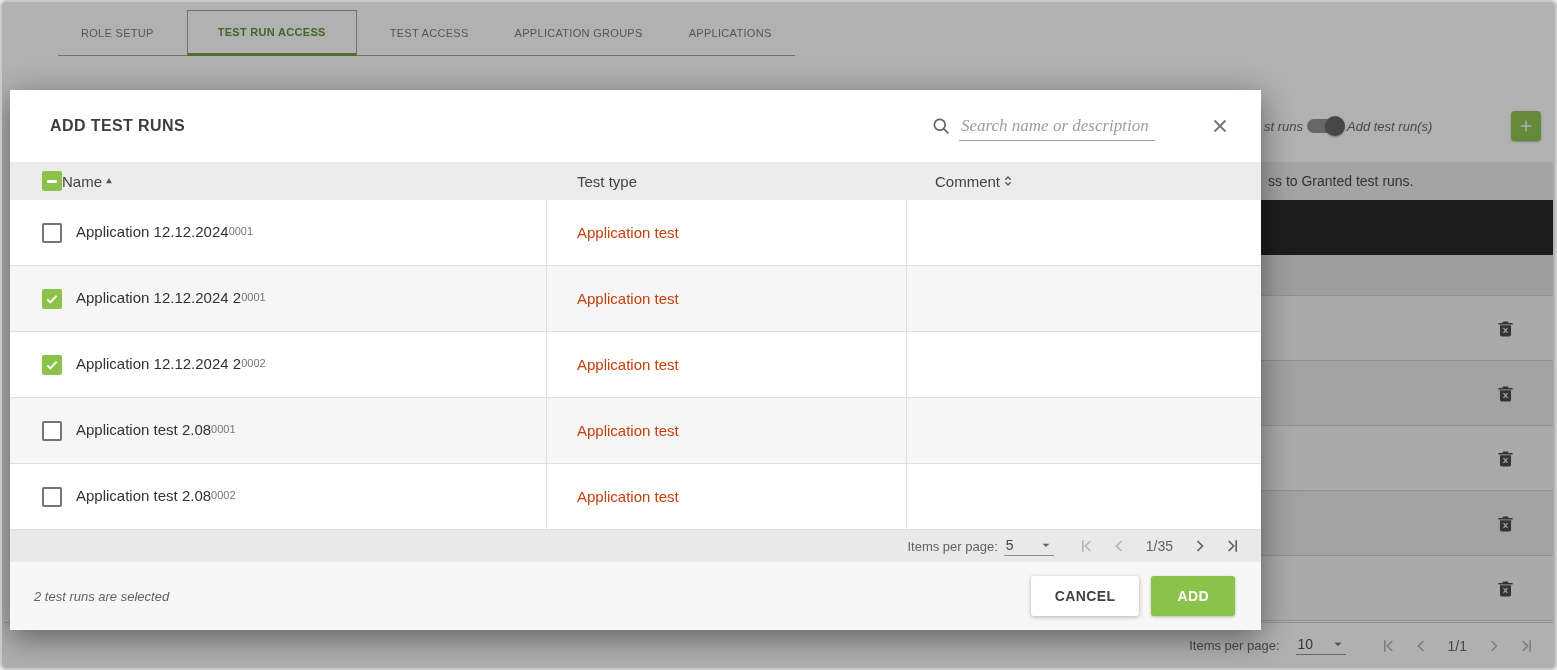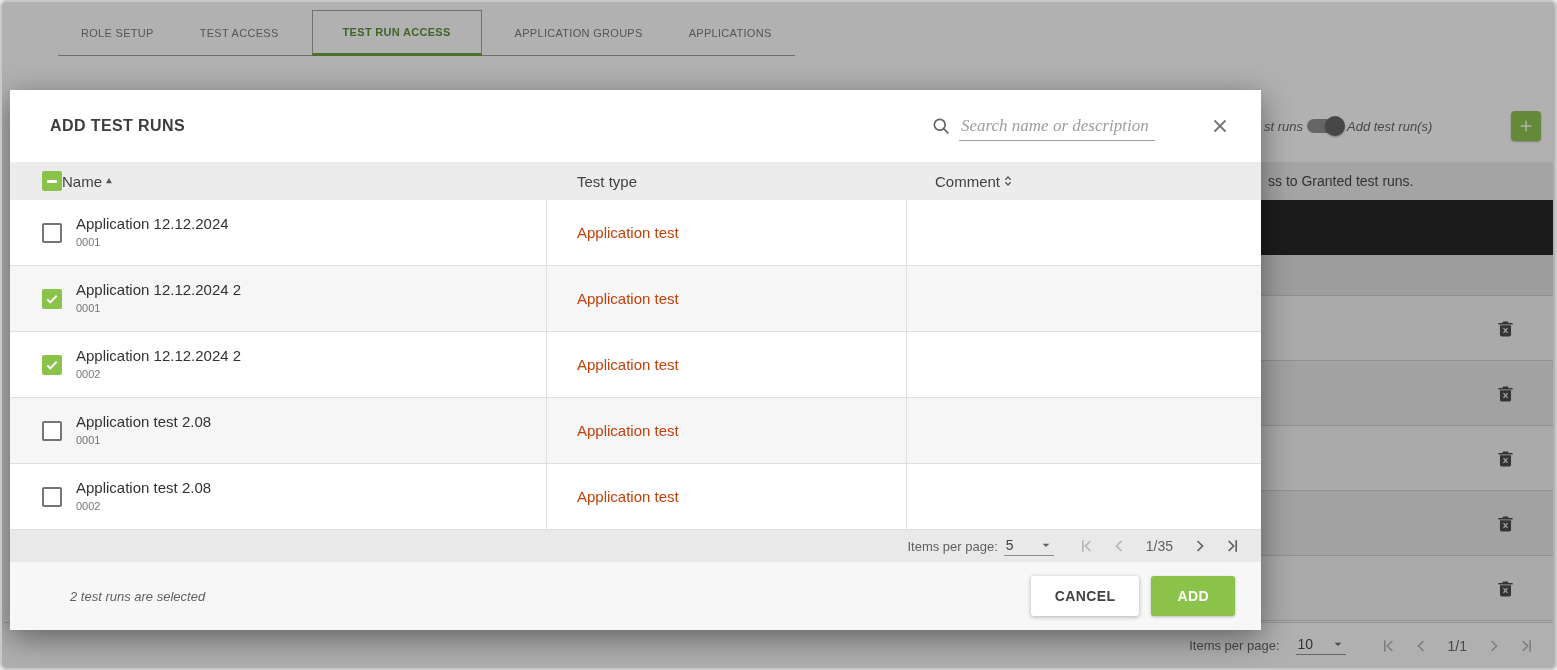--- a/index.html
+++ b/index.html
@@ -124,31 +124,31 @@
   .checkbox.indeterminate { background:#8bc34a; border-color:#8bc34a; }
   .checkbox.indeterminate::after { content:""; width:10px; height:3px; background:#fff; border-radius:1px; }
 
   .m-body { flex:none; }
   .trow { height:66px; border-bottom:1px solid #e0e0e0; background:#fff; cursor:pointer; }
   .trow:nth-child(even) { background:#f6f6f6; }
   .cell { display:flex; align-items:center; height:100%; }
   .name-cell { padding-left:32px; gap:14px; border-right:1px solid #e0e0e0; }
   .type-cell { padding-left:30px; border-right:1px solid #e0e0e0; font-size:15px; color:#c2410c;align-items:center; }
   .comment-cell { padding-left:28px; font-size:15px; color:#424242; }
-  .name-wrap { display:flex; flex-direction:column; justify-content:center; line-height:1.25; }
+  .name-wrap { display:flex; justify-content:center; line-height:1.25; }
   .rname { font-size:15px; color:#333; }
   .rcode { font-size:11px; color:#757575; margin-top:2px; }
 
   .m-pagebar {
     height:32px; background:#e9e9e9; flex:none;
     display:flex; align-items:center; justify-content:flex-end; padding-right:16px;
   }
   .m-footer {
     height:72px; background:#f7f7f7; flex:1;
-    display:flex; align-items:center; padding:0 26px 0 60px;
+    display:flex; align-items:center; padding:0 26px 0 24px;
   }
   .sel-text { font-size:13px; font-style:italic; color:#616161; }
   .btn-row { margin-left:auto; display:flex; gap:12px; }
   .btn {
     height:40px; border:none; border-radius:3px; font-size:14px; font-weight:bold;
     letter-spacing:.4px; cursor:pointer; font-family:"Liberation Sans","DejaVu Sans",sans-serif;
   }
   .btn-cancel { background:#fff; color:#424242; padding:0 24px; box-shadow:0 1px 4px rgba(0,0,0,.3); }
   .btn-add { background:#8bc34a; color:#fff; padding:0 26px; box-shadow:0 1px 3px rgba(0,0,0,.25); }
 
@@ -156,22 +156,22 @@
 </style>
 </head>
 <body>
 
 <div class="frame">
 
   <div class="bg">
 
     <div class="tabbar">
       <div class="tab">ROLE SETUP</div>
+      <div class="tab active">TEST RUN ACCESS</div>
       <div class="tab">TEST ACCESS</div>
-      <div class="tab active">TEST RUN ACCESS</div>
       <div class="tab">APPLICATION GROUPS</div>
       <div class="tab">APPLICATIONS</div>
     </div>
 
     <div class="bg-toolbar">
       <span class="bg-text">st runs</span>
       <span class="switch">
           <span class="knob"></span>
         </span>
       <span class="bg-text">Add test run(s)</span>

